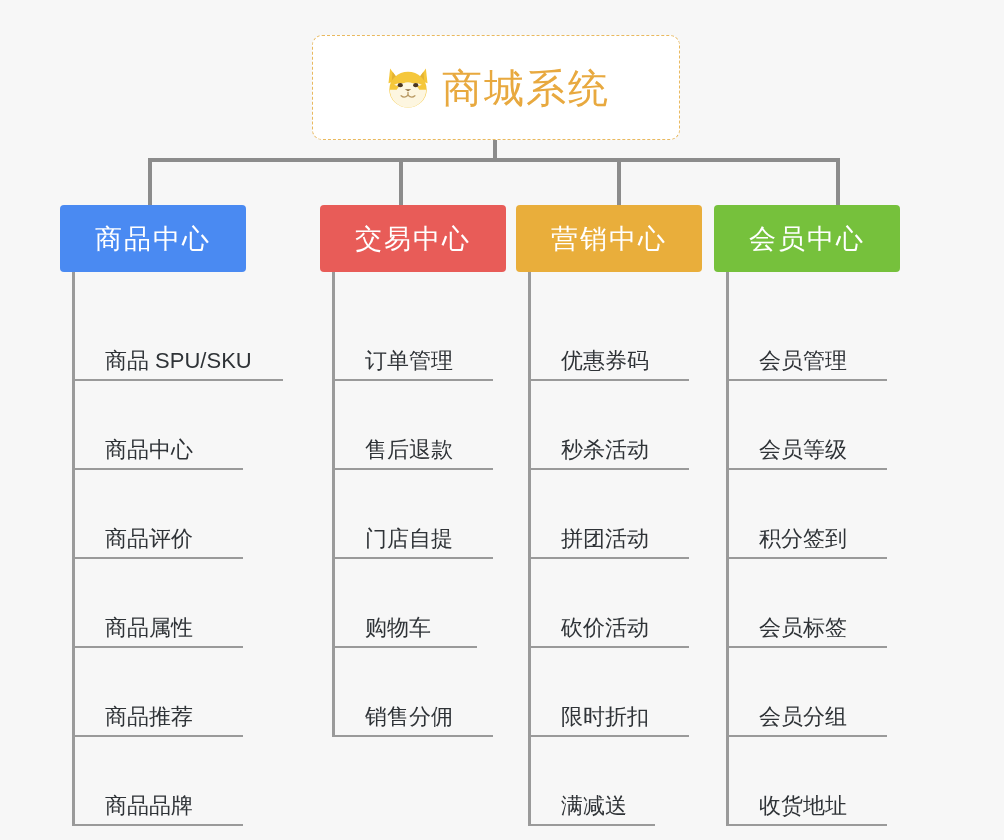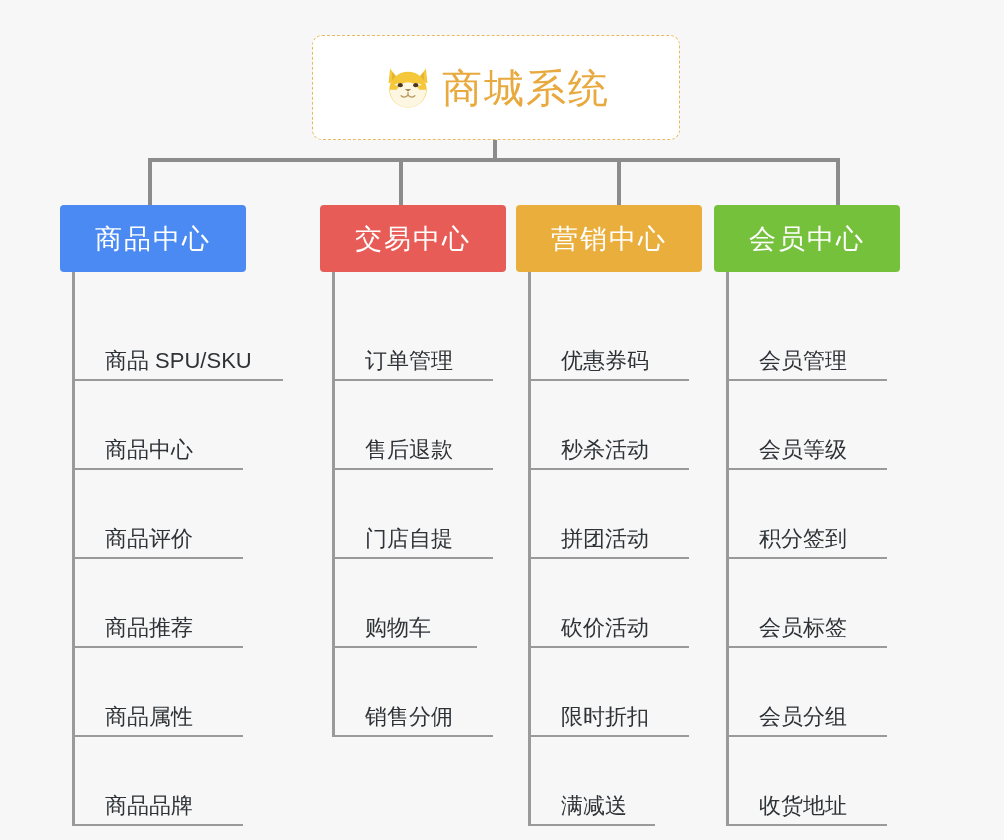--- a/index.html
+++ b/index.html
@@ -163,24 +163,24 @@
       <div class="leaf-item w-xl">
           <span class="leaf-label">商品 SPU/SKU</span>
         </div>
       <div class="leaf-item w-lg">
           <span class="leaf-label">商品中心</span>
         </div>
       <div class="leaf-item w-lg">
           <span class="leaf-label">商品评价</span>
         </div>
       <div class="leaf-item w-lg">
+          <span class="leaf-label">商品属性</span>
+        </div>
+      <div class="leaf-item w-lg">
           <span class="leaf-label">商品推荐</span>
-        </div>
-      <div class="leaf-item w-lg">
-          <span class="leaf-label">商品属性</span>
         </div>
       <div class="leaf-item w-lg">
           <span class="leaf-label">商品品牌</span>
         </div>
     </div>
   </div>
 
   <div class="branch" style="left:320px;">
     <div class="branch-header" style="background: rgb(232, 92, 88);">
       <span>交易中心</span>

